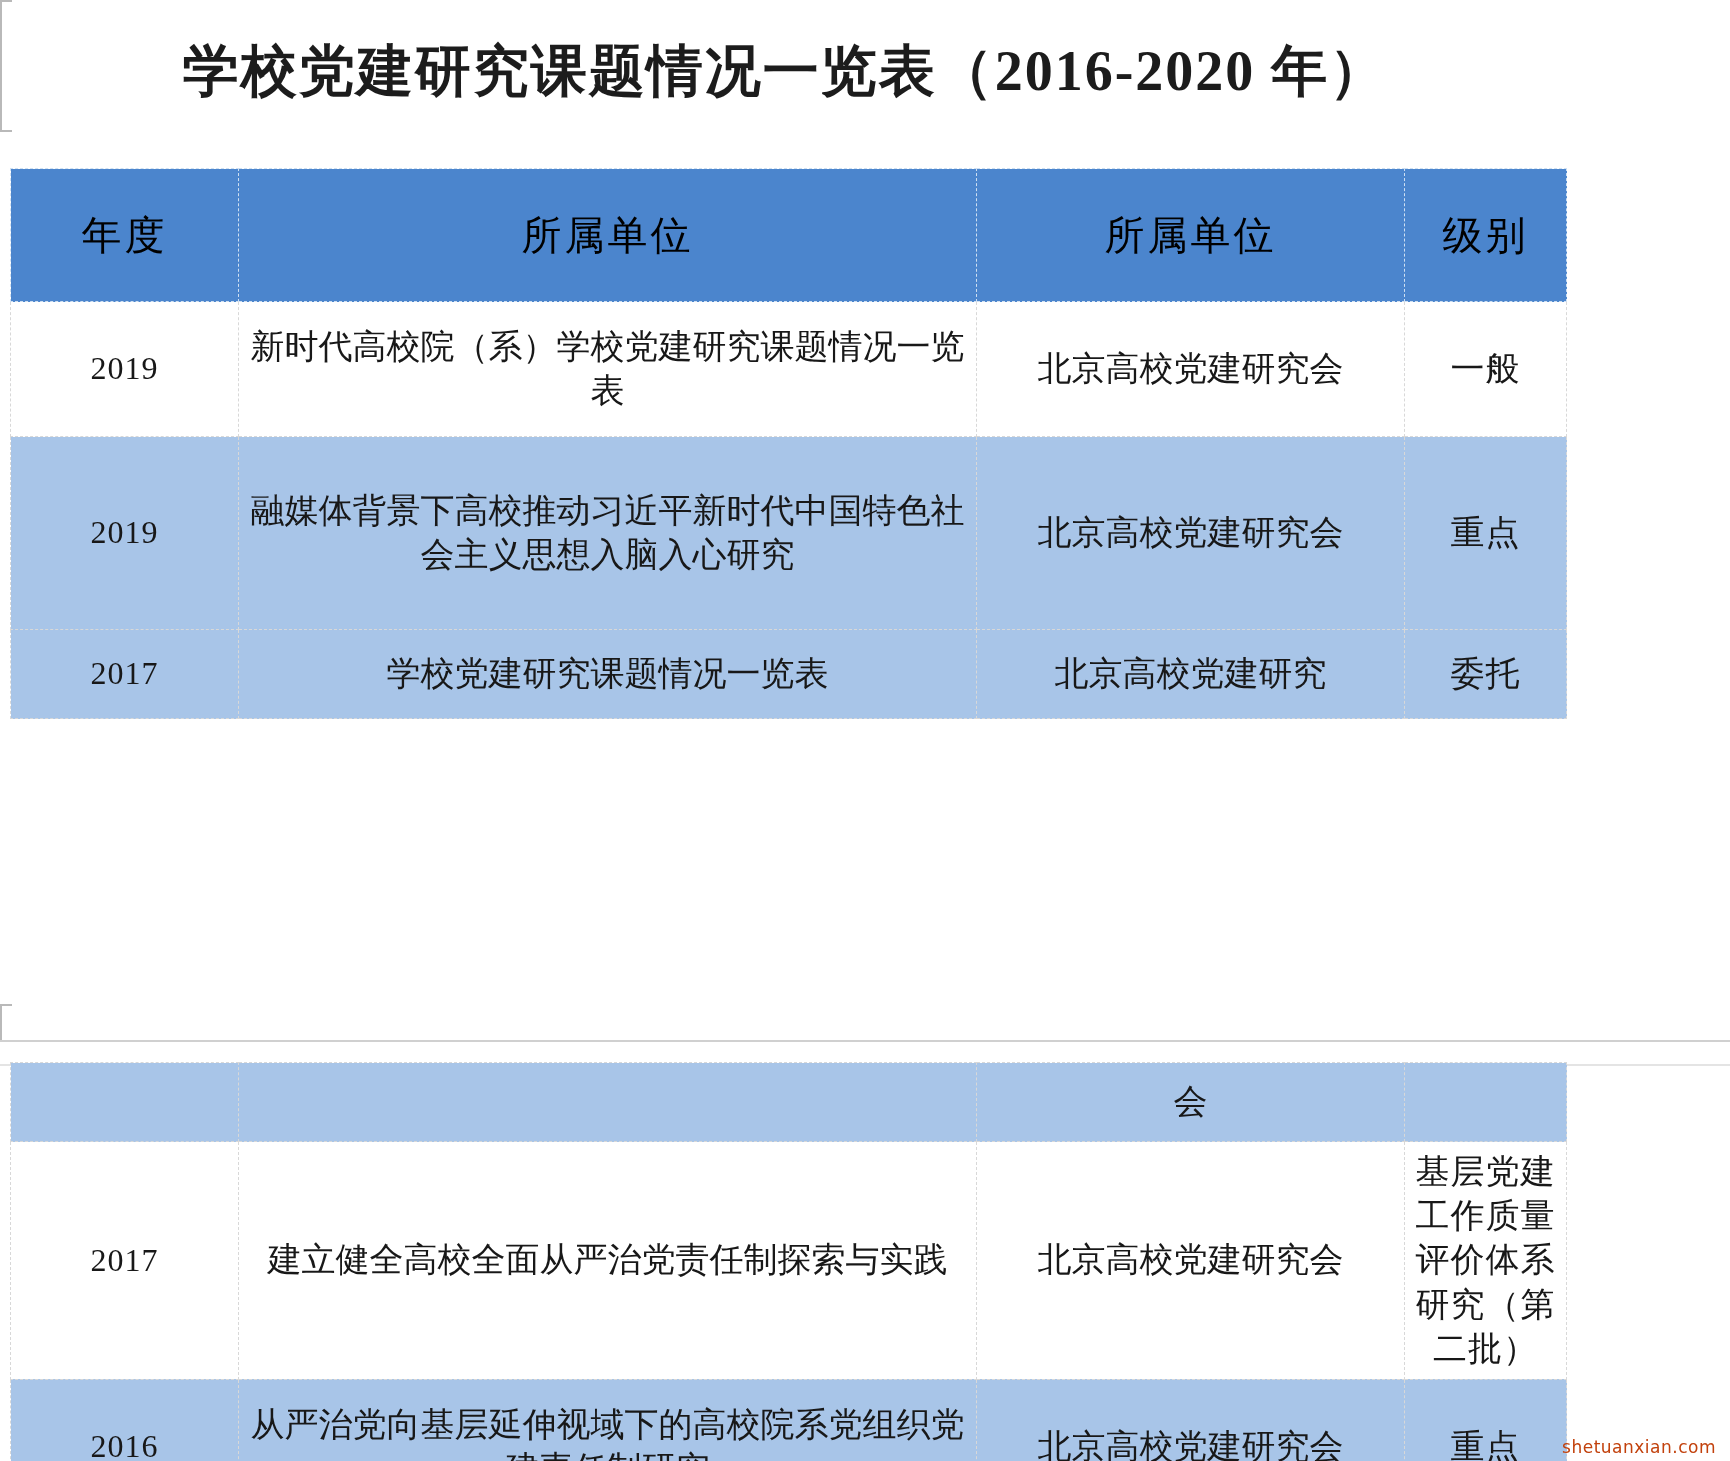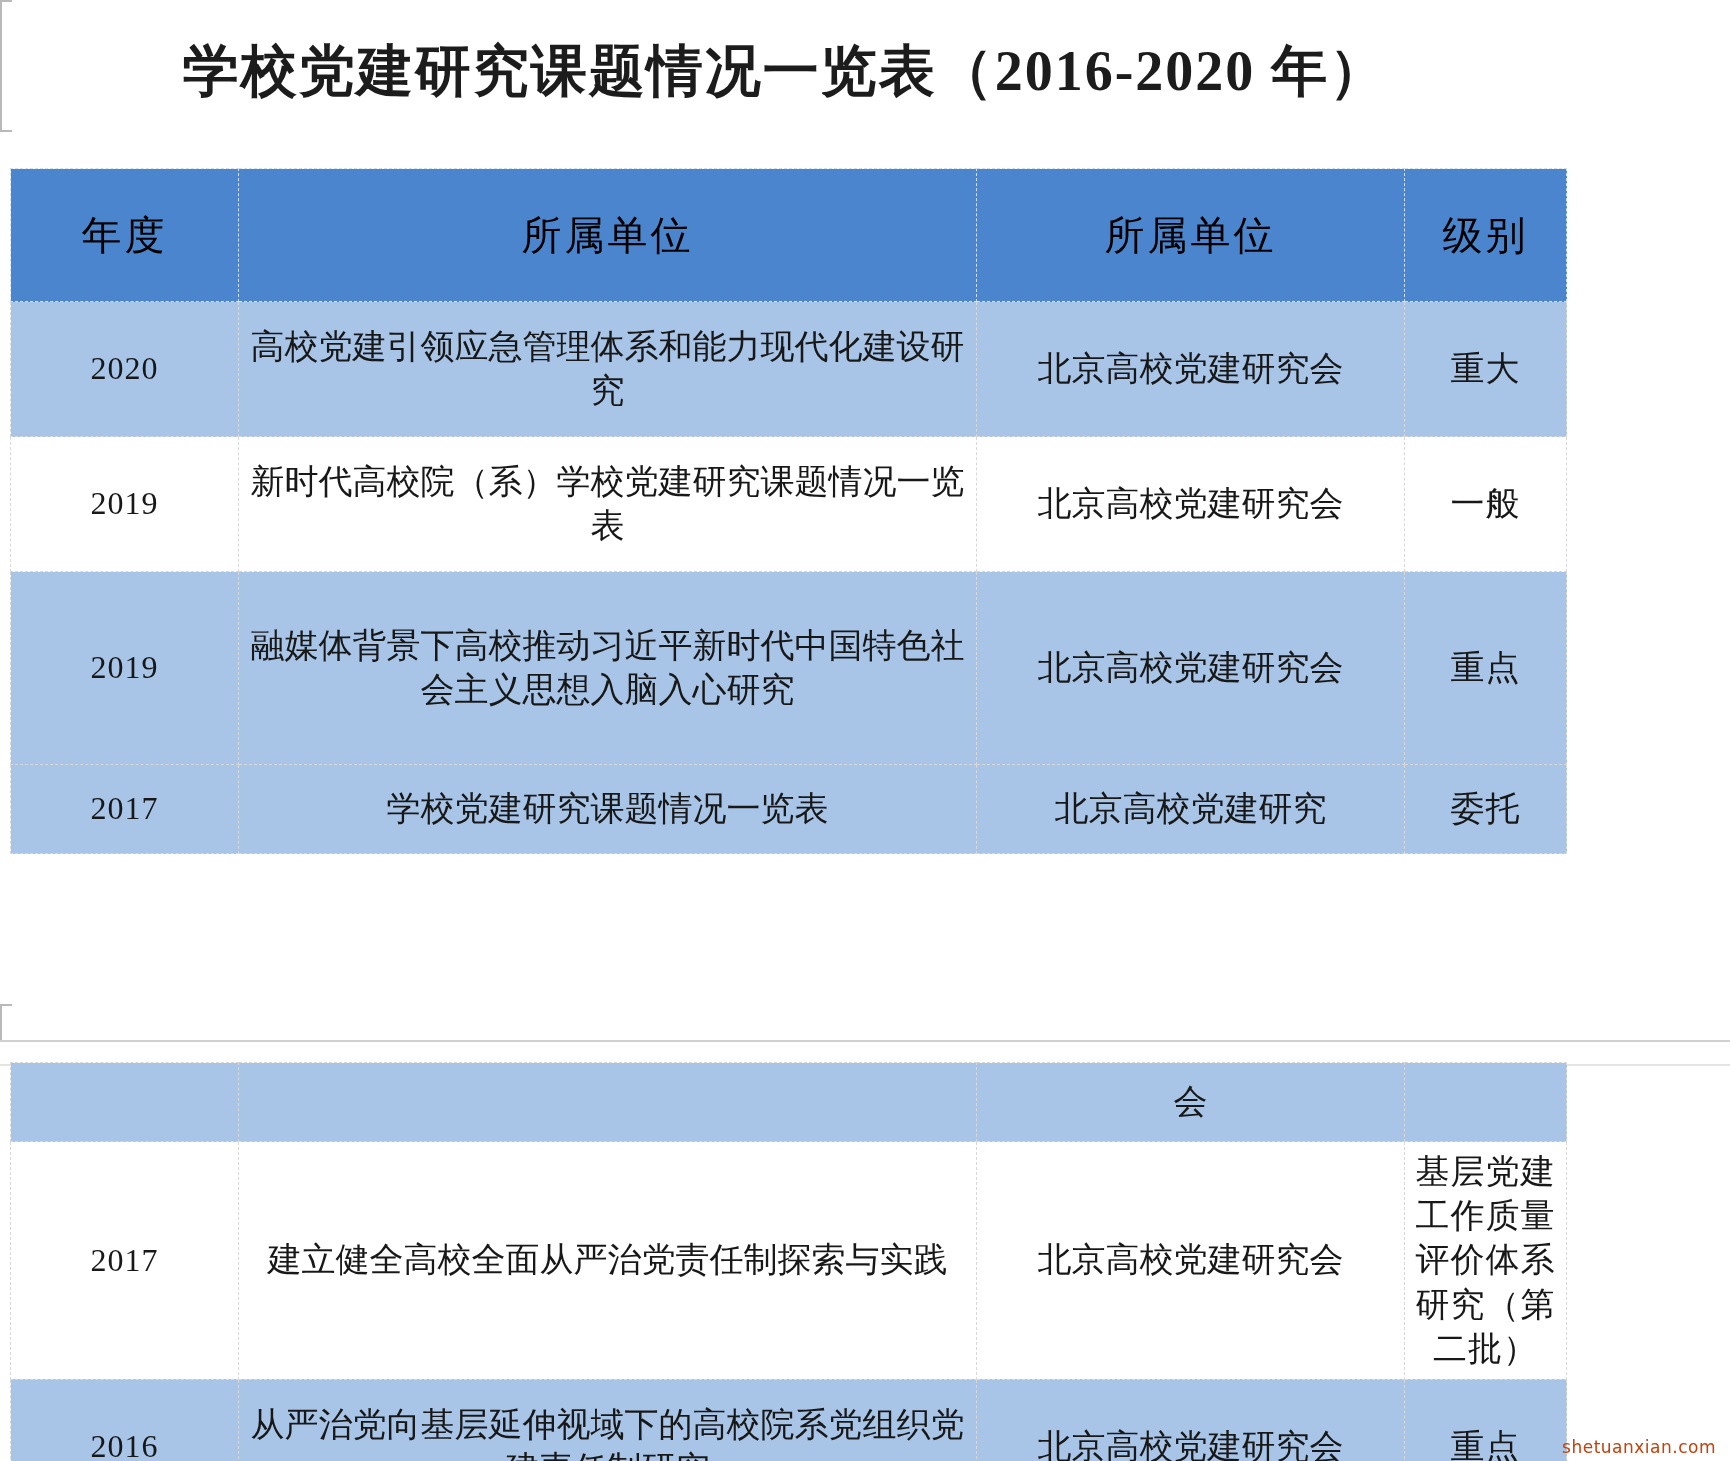--- a/index.html
+++ b/index.html
@@ -157,26 +157,20 @@
         <col class="c-level">
     </colgroup>
     <tbody>
       <tr class="hdr">
         <td>年度</td>
         <td>所属单位</td>
         <td>所属单位</td>
         <td>级别</td>
       </tr>
 
-      <tr class="shade r-tall">
-        <td class="cell year">2020</td>
-        <td class="cell">高校党建引领应急管理体系和能力现代化建设研究</td>
-        <td class="cell">北京高校党建研究会</td>
-        <td class="cell level">重大</td>
-      </tr>
 
       <tr class="plain r-tall">
         <td class="cell year">2019</td>
         <td class="cell">新时代高校院（系）学校党建研究课题情况一览表</td>
         <td class="cell">北京高校党建研究会</td>
         <td class="cell level">一般</td>
       </tr>
 
       <tr class="shade r-tall3">
         <td class="cell year">2019</td>

